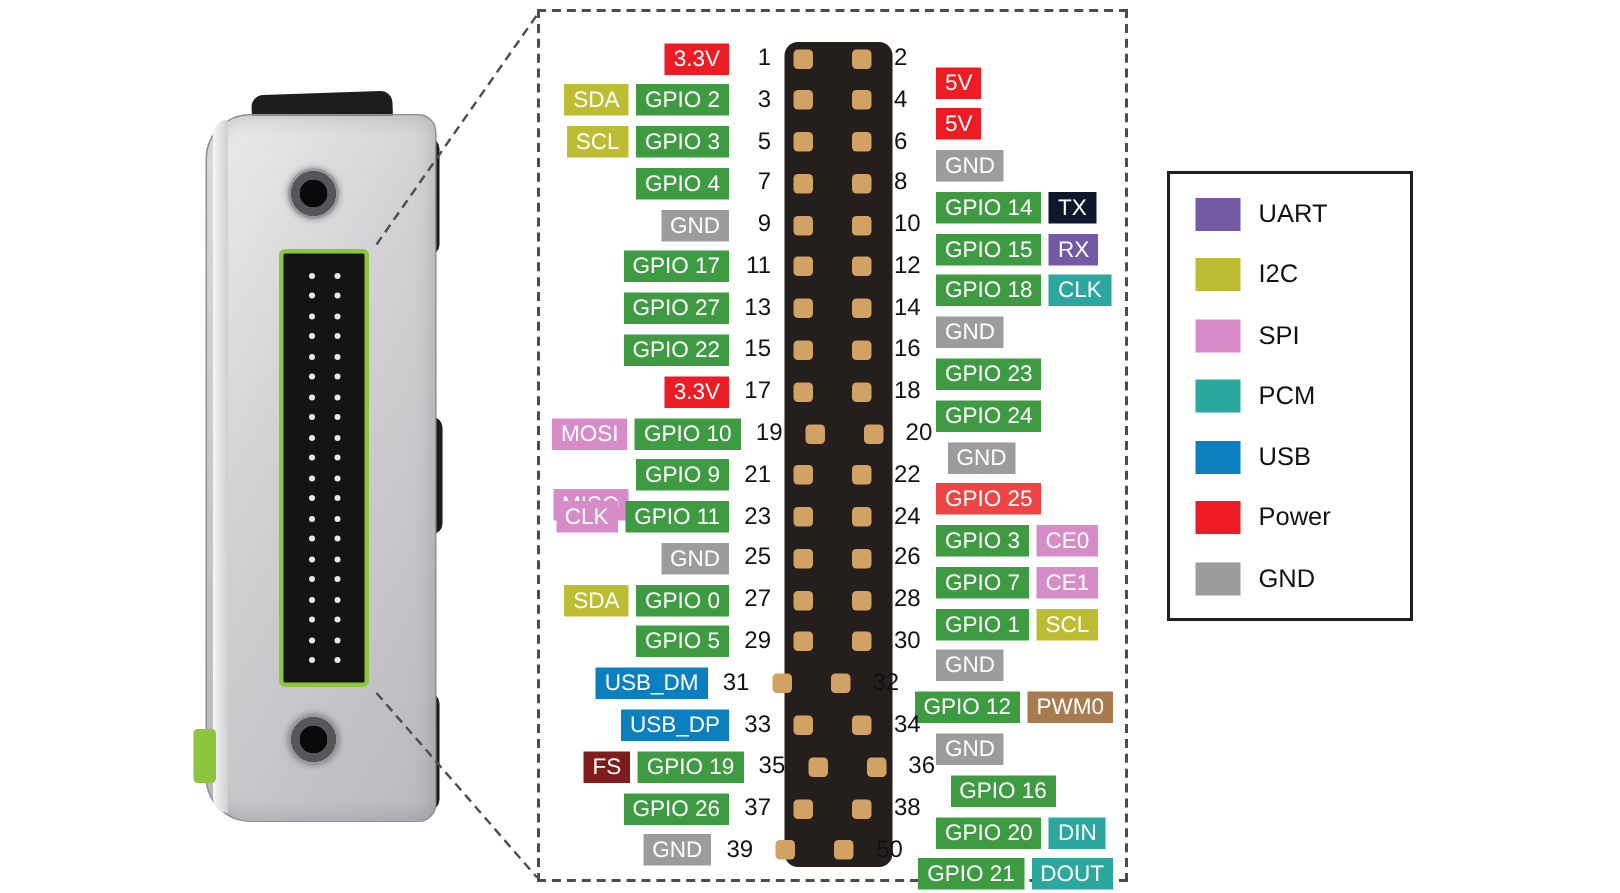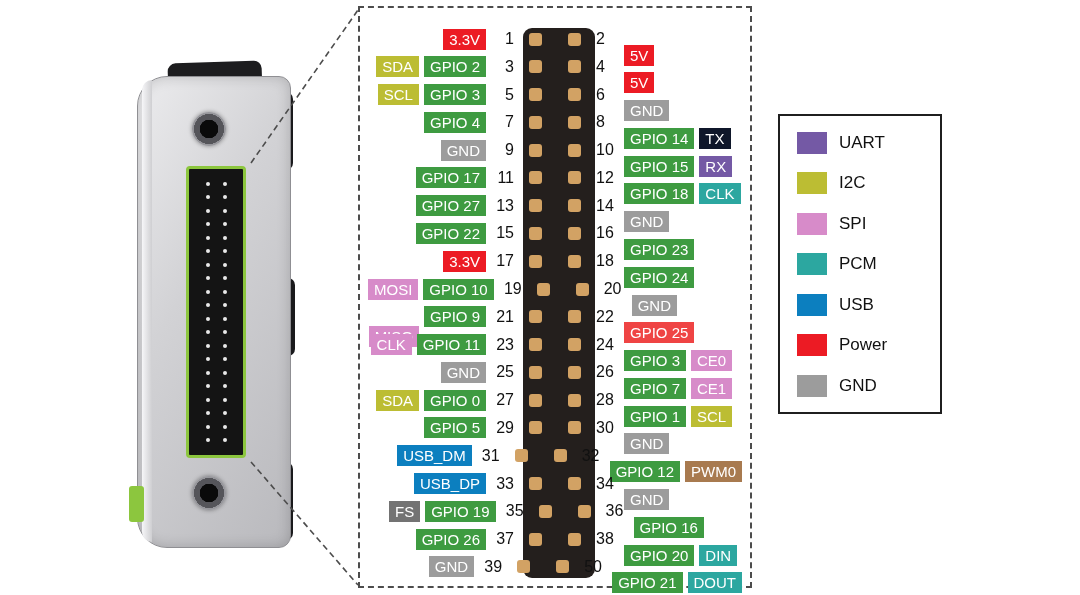--- a/index.html
+++ b/index.html
@@ -365,21 +365,21 @@
           <div class="pin-dot" style="background: rgb(210, 162, 100);"></div>
           <div class="pin-dot" style="background: rgb(210, 162, 100);"></div>
         </div>
         <div class="pin-num right">34</div>
         <div class="labels right">
           <span class="pin-label" style="background: rgb(156, 156, 156);">GND</span>
         </div>
       </div>
       <div class="pin-row">
         <div class="labels left">
-          <span class="pin-label" style="background: #737373; margin-left: 21px;">FS</span>
+          <span class="pin-label" style="background: #7f1d1d; margin-left: 21px;">FS</span>
           <span class="pin-label" style="background: rgb(62, 155, 65);">GPIO 19</span>
         </div>
         <div class="pin-num left">35</div>
         <div class="pins-cell">
           <div class="pin-dot" style="background: rgb(210, 162, 100);"></div>
           <div class="pin-dot" style="background: rgb(210, 162, 100);"></div>
         </div>
         <div class="pin-num right">36</div>
         <div class="labels right">
           <span class="pin-label" style="background: rgb(62, 155, 65);">GPIO 16</span>

